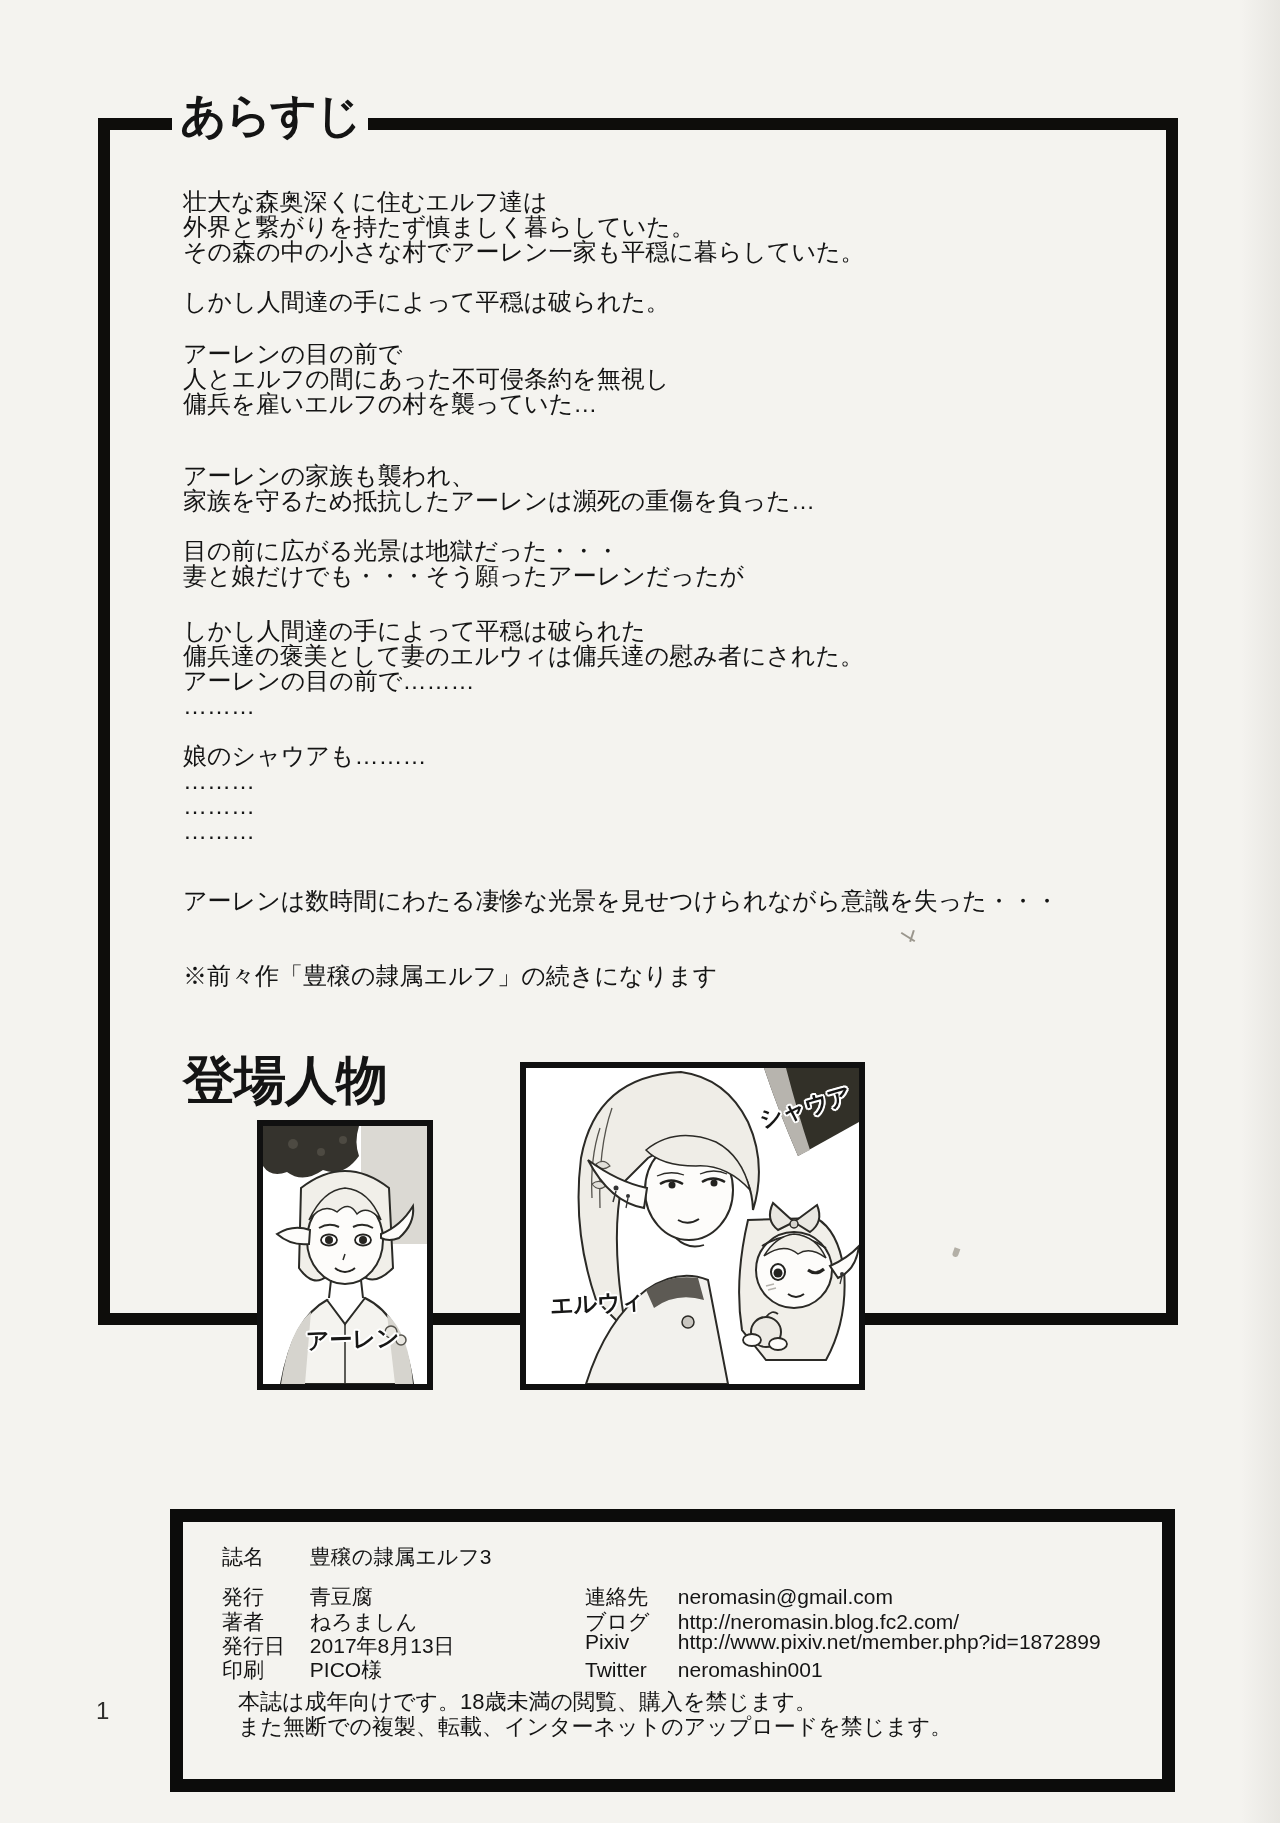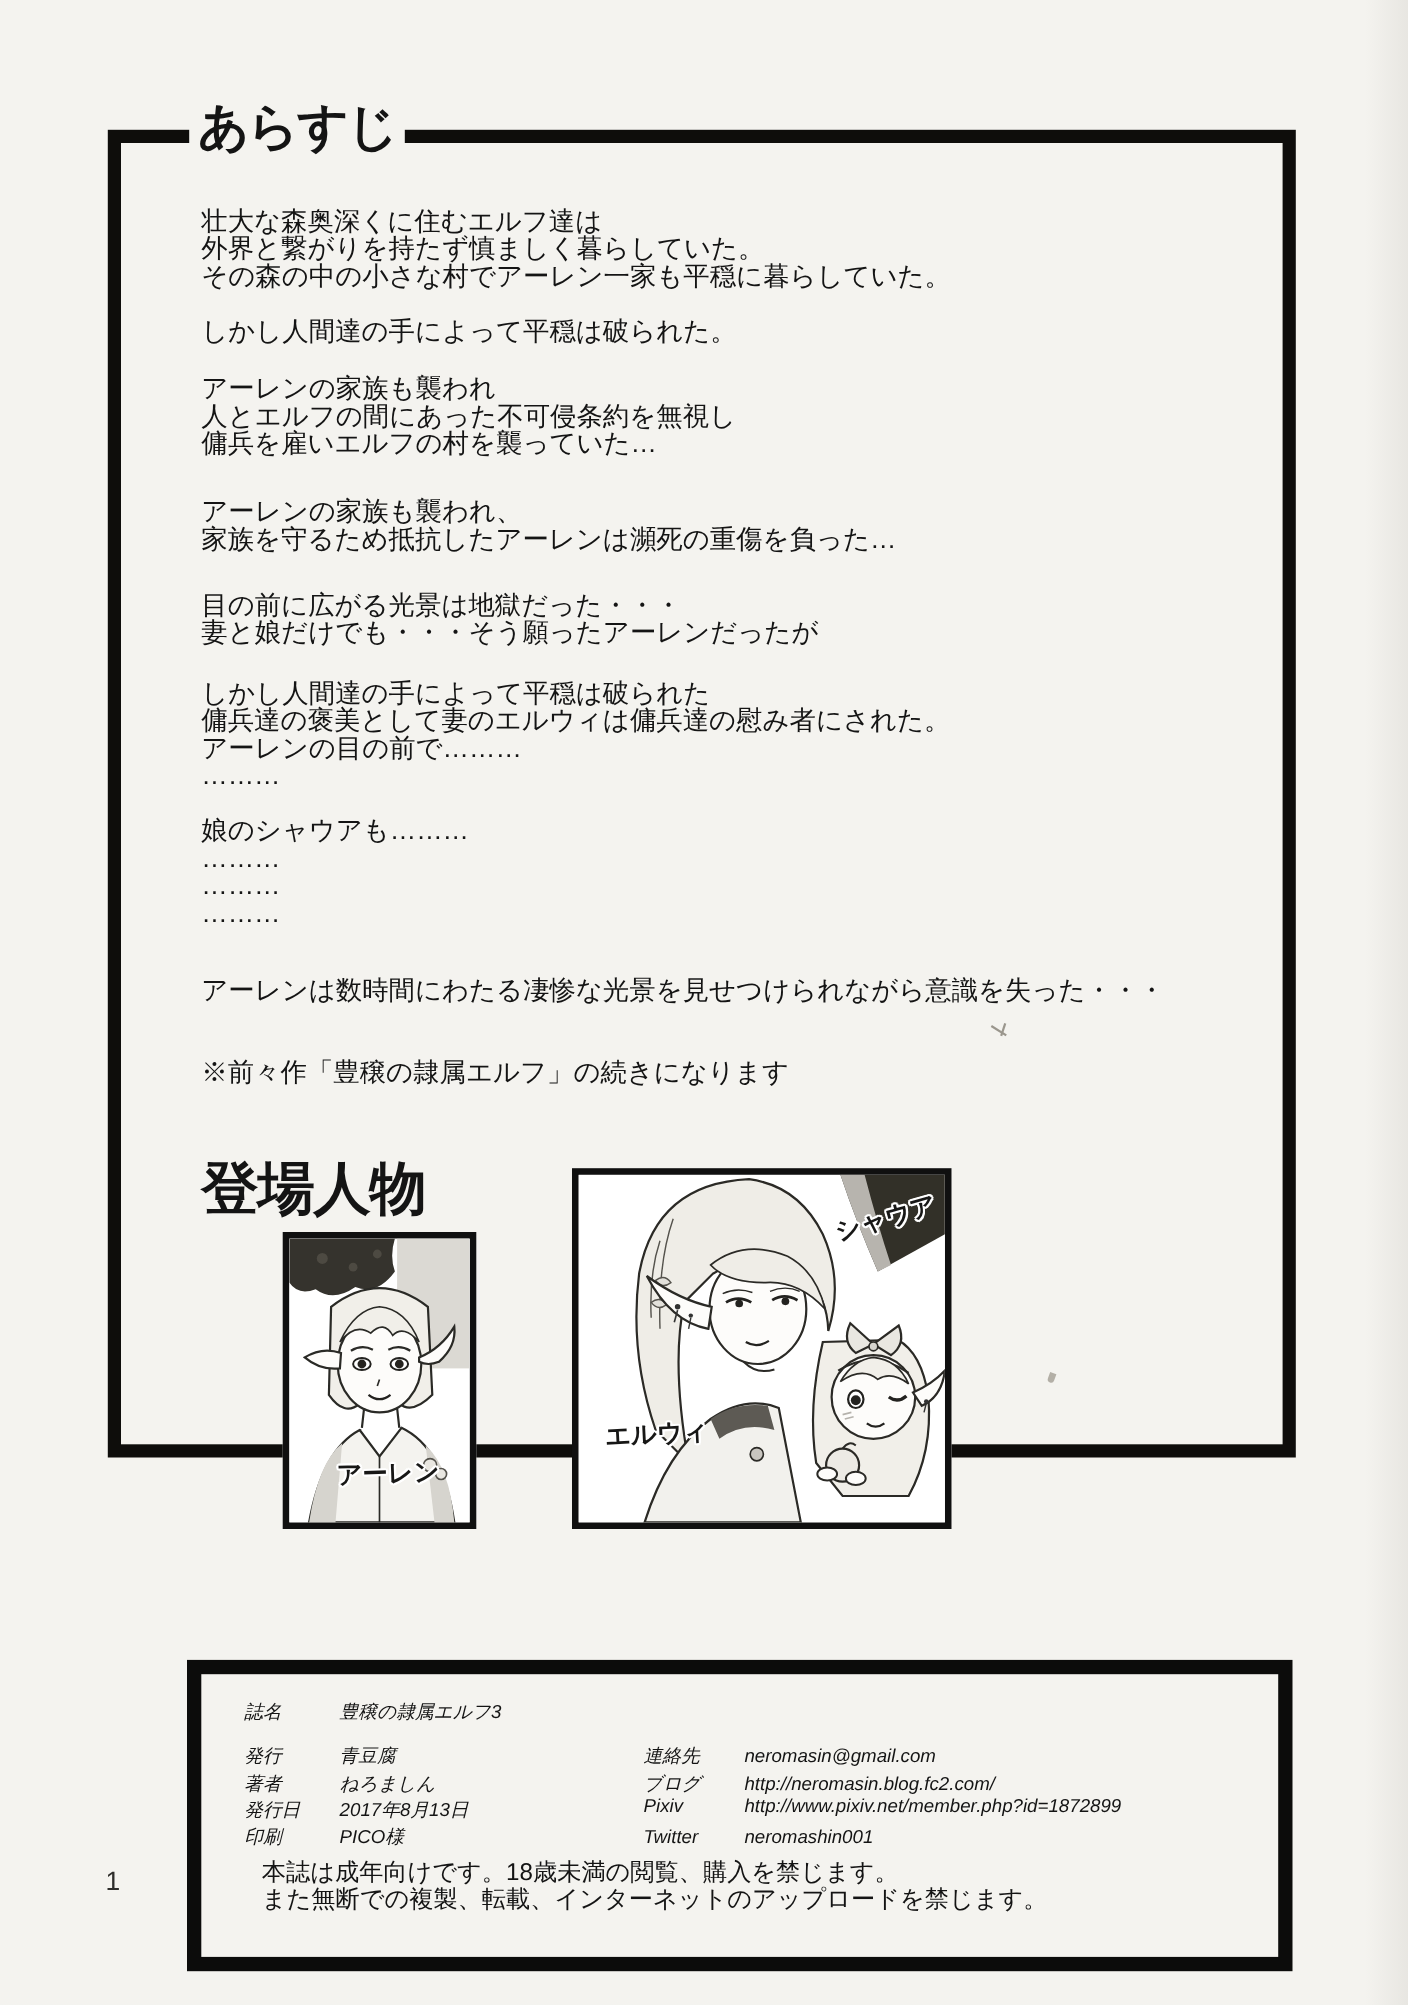--- a/index.html
+++ b/index.html
@@ -17,38 +17,38 @@
   .artifact1{position:absolute;left:900px;top:936px;width:16px;height:2px;background:#9a968d;transform:rotate(32deg);}
   .artifact1b{position:absolute;left:911px;top:930px;width:2px;height:12px;background:#9a968d;transform:rotate(18deg);}
   .artifact2{position:absolute;left:953px;top:1248px;width:6px;height:9px;background:#b3afa6;border-radius:0 0 6px 6px;transform:rotate(20deg);}
   
   .syn-frame{position:absolute;left:98px;top:118px;width:1080px;height:1207px;
     border:12px solid #0e0d0b;box-sizing:border-box;}
   .syn-title{position:absolute;left:172px;top:90px;z-index:2;background:#f4f3ef;
     padding:0 8px;font-size:46px;font-weight:bold;letter-spacing:-2px;line-height:1.1;}
   .syn-p{position:absolute;left:183px;font-size:24px;line-height:25px;letter-spacing:0px;white-space:nowrap;}
   .syn-p div{height:25px;}
-  .p0{top:189px}.p1{top:289px}.p2{top:341px}.p3{top:453px}.p4{top:538px}
+  .p0{top:189px}.p1{top:289px}.p2{top:341px}.p3{top:463px}.p4{top:538px}
   .p5{top:618px}.p6{top:743px}.p7{top:888px}.p-note{top:963px}
   
   .chars-heading{position:absolute;left:183px;top:1046px;font-size:52px;font-weight:bold;letter-spacing:-1px;}
   .char-box{position:absolute;background:#fff;border:6px solid #101010;box-sizing:border-box;}
   .char-box-left{left:257px;top:1120px;width:176px;height:270px;}
   .char-box-right{left:520px;top:1062px;width:345px;height:328px;}
   .char-box svg{display:block;width:100%;height:100%;}
   .char-label{position:absolute;font-size:23px;font-weight:bold;color:#171716;white-space:nowrap;
     text-shadow:-2px 0 0 #fff,2px 0 0 #fff,0 -2px 0 #fff,0 2px 0 #fff,
       -1.5px -1.5px 0 #fff,1.5px 1.5px 0 #fff,-1.5px 1.5px 0 #fff,1.5px -1.5px 0 #fff;}
   .label-ahren{left:43px;top:198px;transform:rotate(-2deg);}
   .label-elwi{left:24px;top:220px;transform:rotate(-3deg);}
   .label-shaua{left:232px;top:24px;transform:rotate(-16deg);}
   
   .colophon{position:absolute;left:170px;top:1509px;width:1005px;height:283px;
     border:13px solid #0c0c0b;box-sizing:border-box;}
-  .crow{position:absolute;font-size:17px;line-height:25px;white-space:nowrap;font-style:italic;}
+  .crow{position:absolute;font-size:21px;line-height:25px;white-space:nowrap;}
   .crow .clabel{display:inline-block;}
   .crow-l .clabel{width:82px;}
   .crow-r .clabel{width:87px;}
   .crow-l{left:39px;}
   .crow-r{left:402px;}
   .rl0{top:22px}.rl1{top:62px}.rl2{top:87px}.rl3{top:111px}.rl4{top:135px}
   .rr0{top:62px}.rr1{top:87px}.rr2{top:107px}.rr3{top:135px}
   .cwarn{position:absolute;left:55px;top:167px;font-size:22px;line-height:25px;white-space:nowrap;}
   .page-number{position:absolute;left:96px;top:1697px;font-size:24px;color:#2e2d2b;}
 </style>
@@ -62,21 +62,21 @@
 
   <div class="syn-p p0">
     <div>壮大な森奥深くに住むエルフ達は</div>
     <div>外界と繋がりを持たず慎ましく暮らしていた。</div>
     <div>その森の中の小さな村でアーレン一家も平穏に暮らしていた。</div>
   </div>
   <div class="syn-p p1">
     <div>しかし人間達の手によって平穏は破られた。</div>
   </div>
   <div class="syn-p p2">
-    <div>アーレンの家族も襲われ</div>
+    <div>アーレンの目の前で</div>
     <div>人とエルフの間にあった不可侵条約を無視し</div>
     <div>傭兵を雇いエルフの村を襲っていた…</div>
   </div>
   <div class="syn-p p3">
     <div>アーレンの家族も襲われ、</div>
     <div>家族を守るため抵抗したアーレンは瀕死の重傷を負った…</div>
   </div>
   <div class="syn-p p4">
     <div>目の前に広がる光景は地獄だった・・・</div>
     <div>妻と娘だけでも・・・そう願ったアーレンだったが</div>

